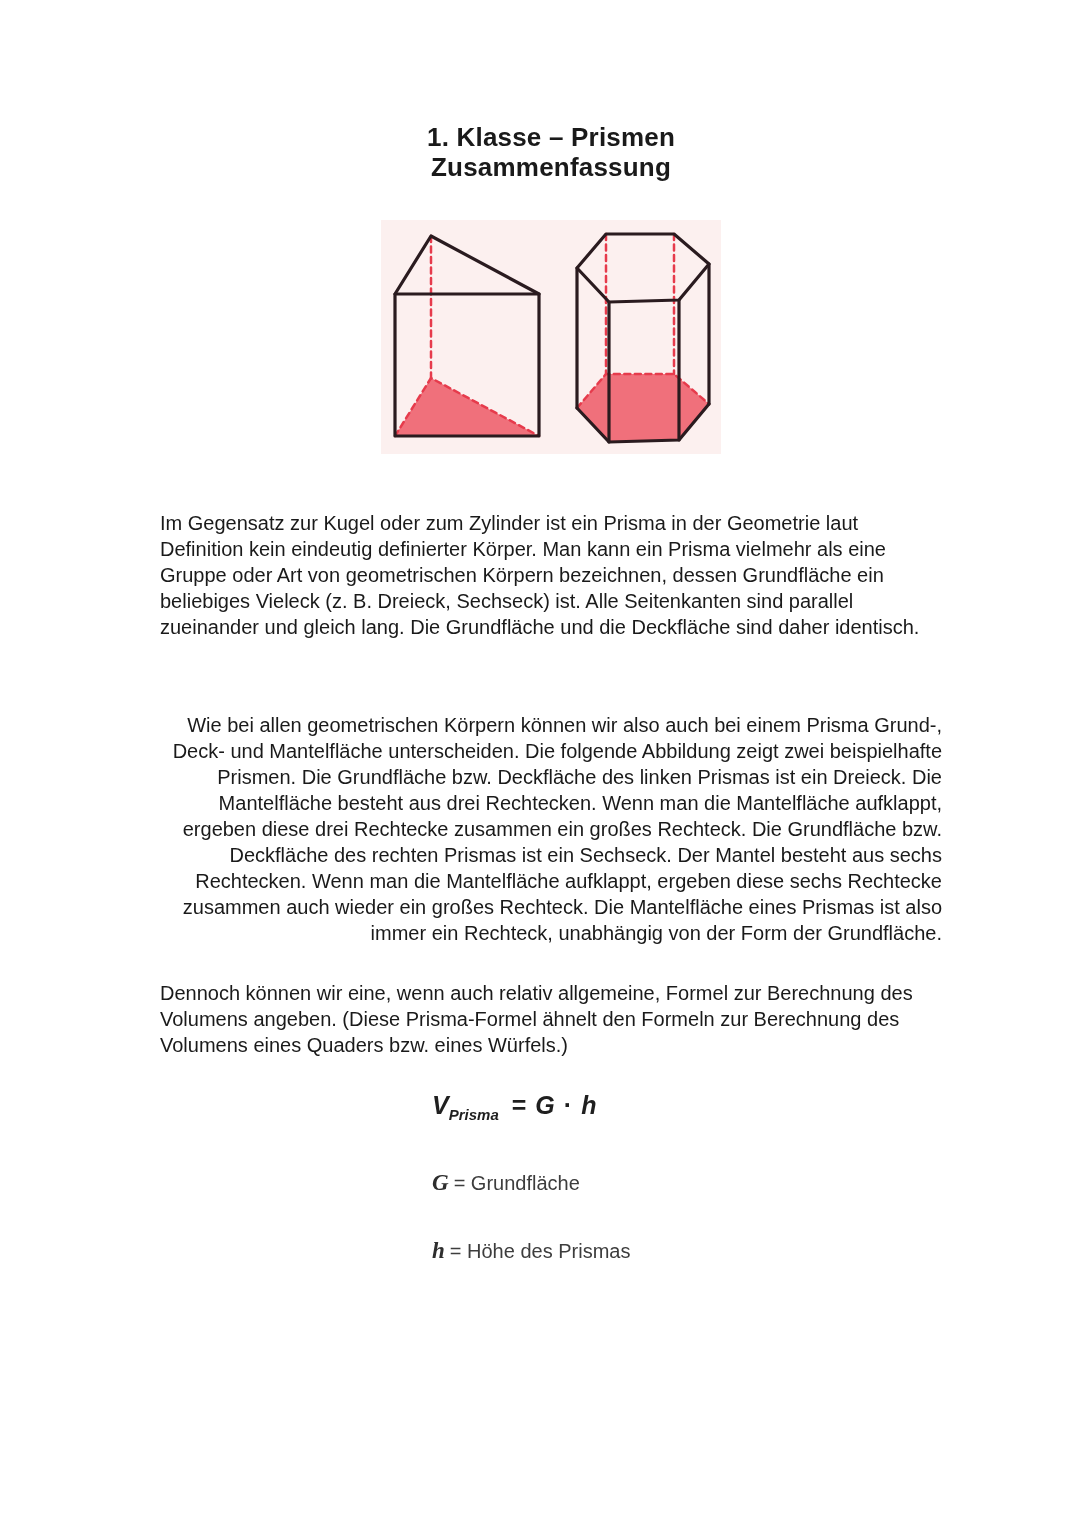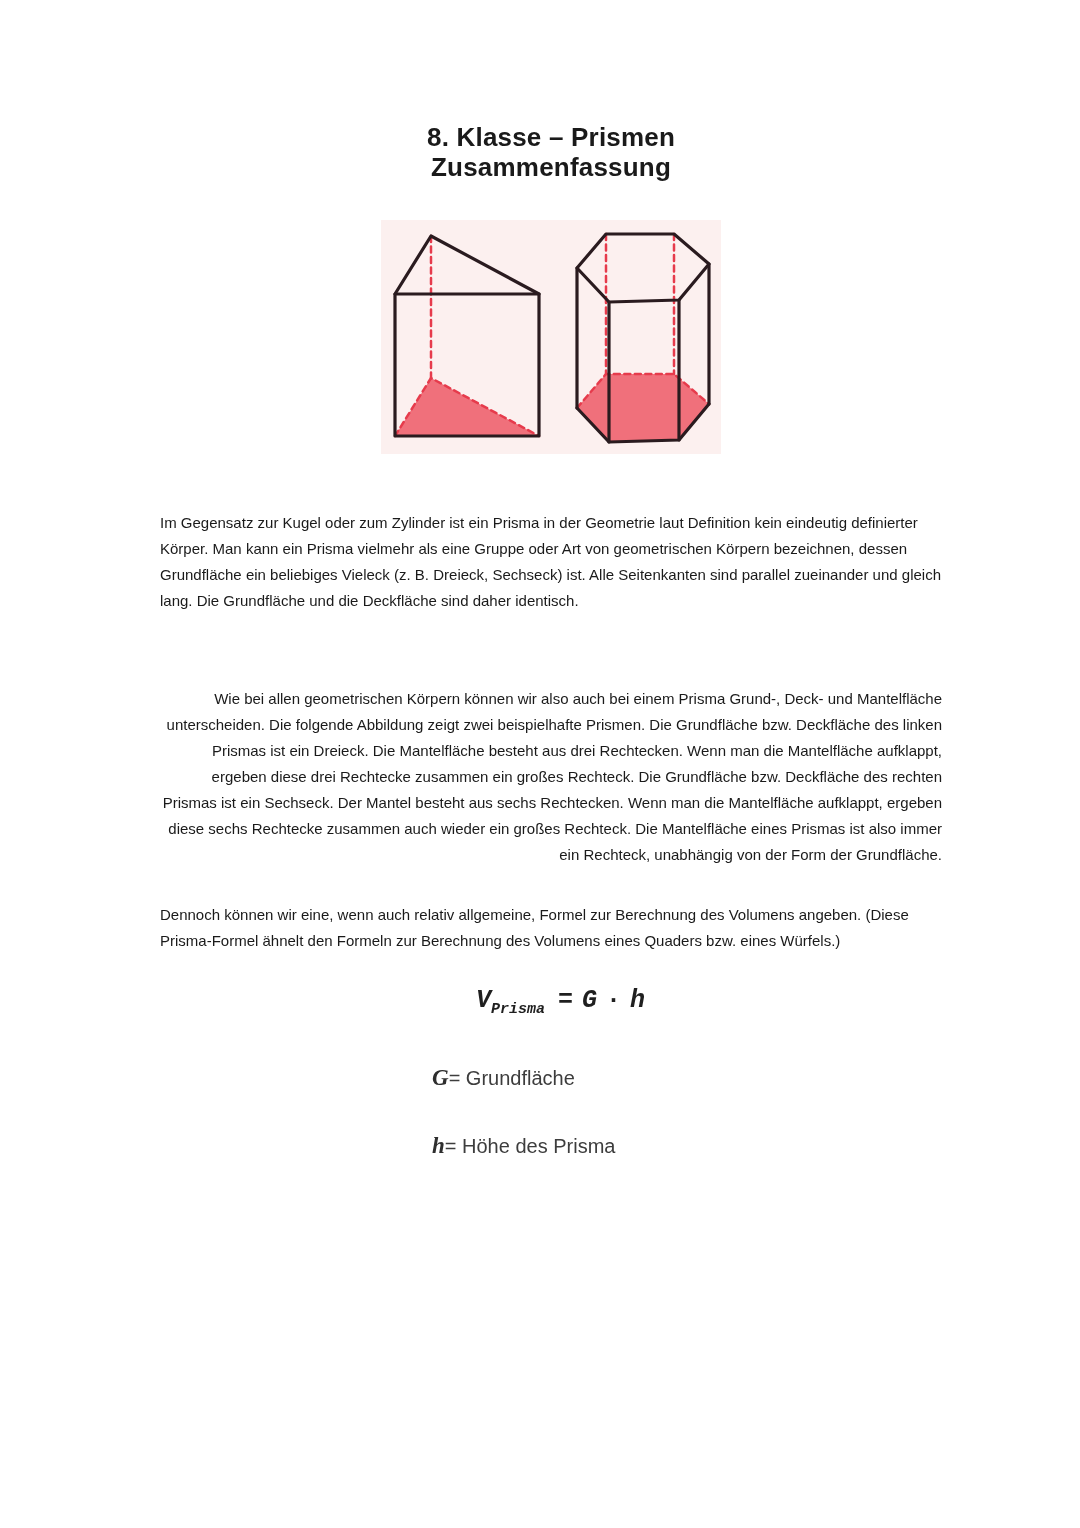--- a/index.html
+++ b/index.html
@@ -54,44 +54,43 @@
     stroke-width:2.5;
     stroke-dasharray:6 4.5;
     stroke-linejoin:round;
     stroke-linecap:round;
   }
   .prism-svg .base{
     fill:var(--face_fill);
     stroke:none;
   }
   .para{
-    font-size:15px;
+    font-size:20px;
     line-height:26px;
   }
   .para-1{margin-top:56px;margin-bottom:72px;}
   .para-2{margin-bottom:16px;text-align:right;}
   .section-heading{
     font-size:20px;
     line-height:26px;
     font-weight:bold;
   }
   .volume-para-2{margin-top:34px;}
   .formula-block{
     margin-top:32px;
     margin-left:272px;
   }
   .formula-main{
-    font-family:Liberation Mono, monospace;
+    font-family:Liberation Sans, sans-serif;
     font-style:italic;
     font-weight:bold;
     font-size:25px;
     line-height:30px;
     color:#1f1f1f;
     margin-bottom:38px;
-    margin-left:44px;
   }
   .formula-main .msub{
     font-size:15px;
     margin-right:4px;
   }
   .formula-main .mop{
     font-style:normal;
     margin:0 9px;
   }
   .formula-def{
@@ -101,30 +100,31 @@
   }
   .formula-def .mvar{
     font-family:"Liberation Serif", serif;
     font-style:italic;
     font-weight:bold;
     font-size:23px;
     color:#2e2e2e;
   }
   .formula-def .def-text{
     font-size:20px;
+    margin-left:5px;
   }
 </style>
 </head>
 <body>
 
 <div class="page">
   <div class="content">
 
     <h1 class="title">
-      <span class="title-line">8. Klasse – Prismen</span>
+      <span class="title-line">1. Klasse – Prismen</span>
       <span class="title-line">Zusammenfassung</span>
     </h1>
 
     <figure class="prism-figure">
       <svg class="prism-svg" width="340" height="234" viewBox="0 0 340 234" aria-hidden="true">
         <g>
           <polygon class="base" points="14,216 158,216 50,158"></polygon>
           <polyline class="dashed" points="14,216 50,158 158,216"></polyline>
           <line class="dashed" x1="50" y1="16" x2="50" y2="158"></line>
           <polygon class="solid" points="14,74 158,74 158,216 14,216"></polygon>
@@ -154,18 +154,18 @@
     </div>
 
     <div class="formula-block">
       <div class="formula-main">
         <span class="mvar">V</span><sub class="msub">Prisma</sub><span class="mop">=</span><span class="mvar">G</span><span class="mop">·</span><span class="mvar">h</span>
       </div>
       <div class="formula-def">
         <span class="mvar">G</span><span class="def-text">= Grundfläche</span>
       </div>
       <div class="formula-def">
-        <span class="mvar">h</span><span class="def-text">= Höhe des Prisma</span>
+        <span class="mvar">h</span><span class="def-text">= Höhe des Prismas</span>
       </div>
     </div>
 
   </div>
 </div>
 
 </body></html>

